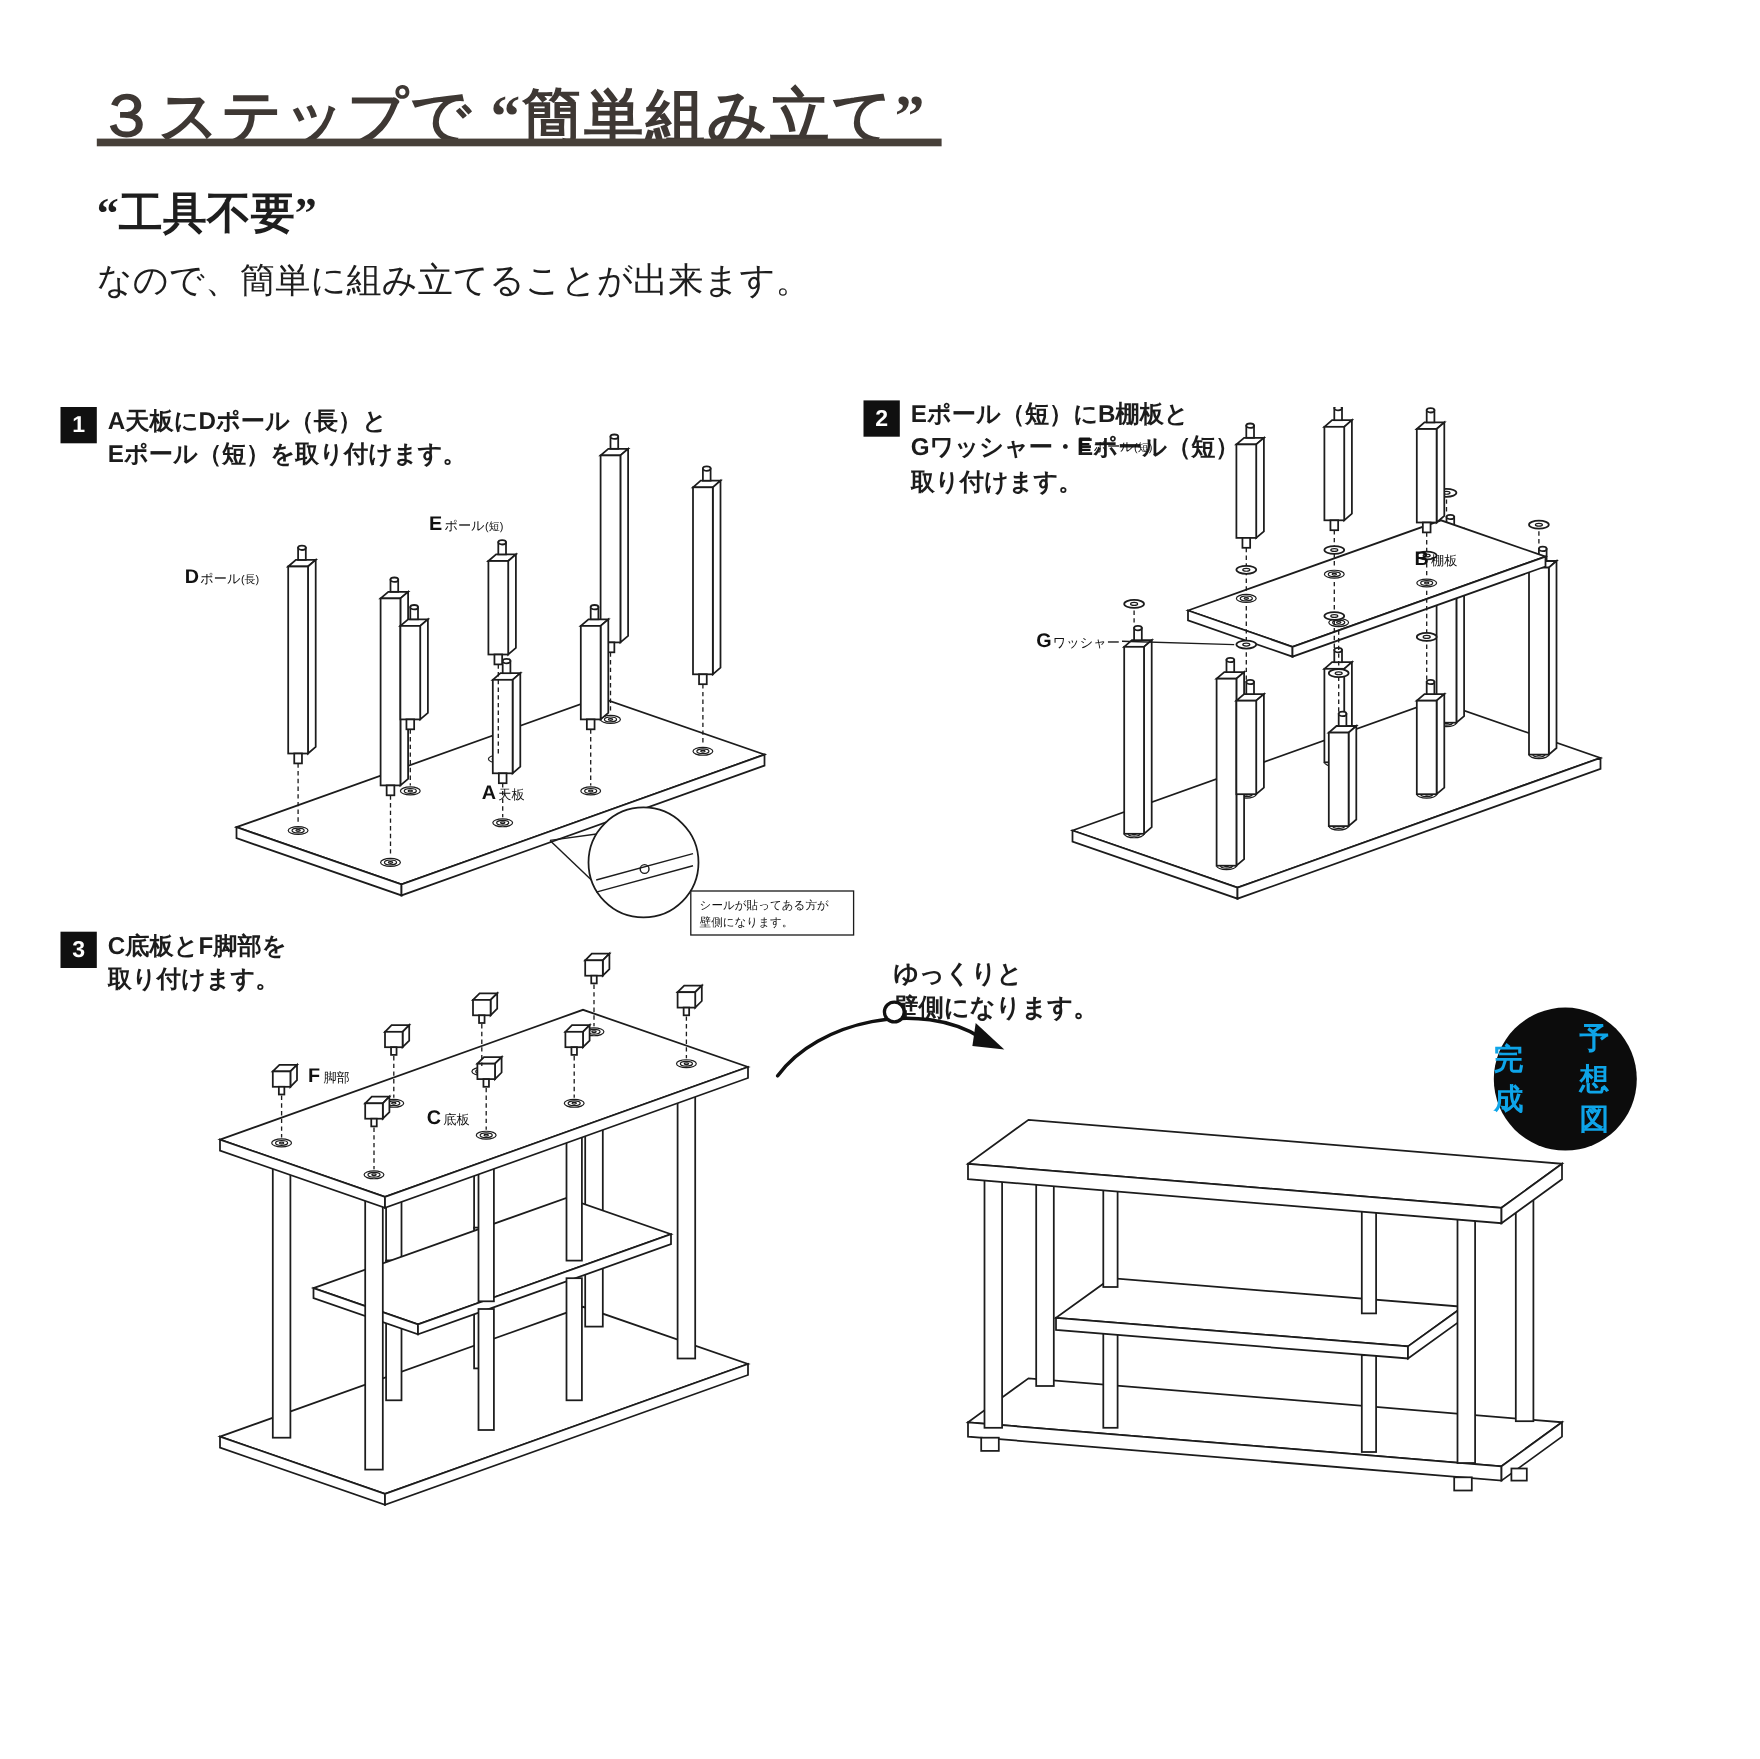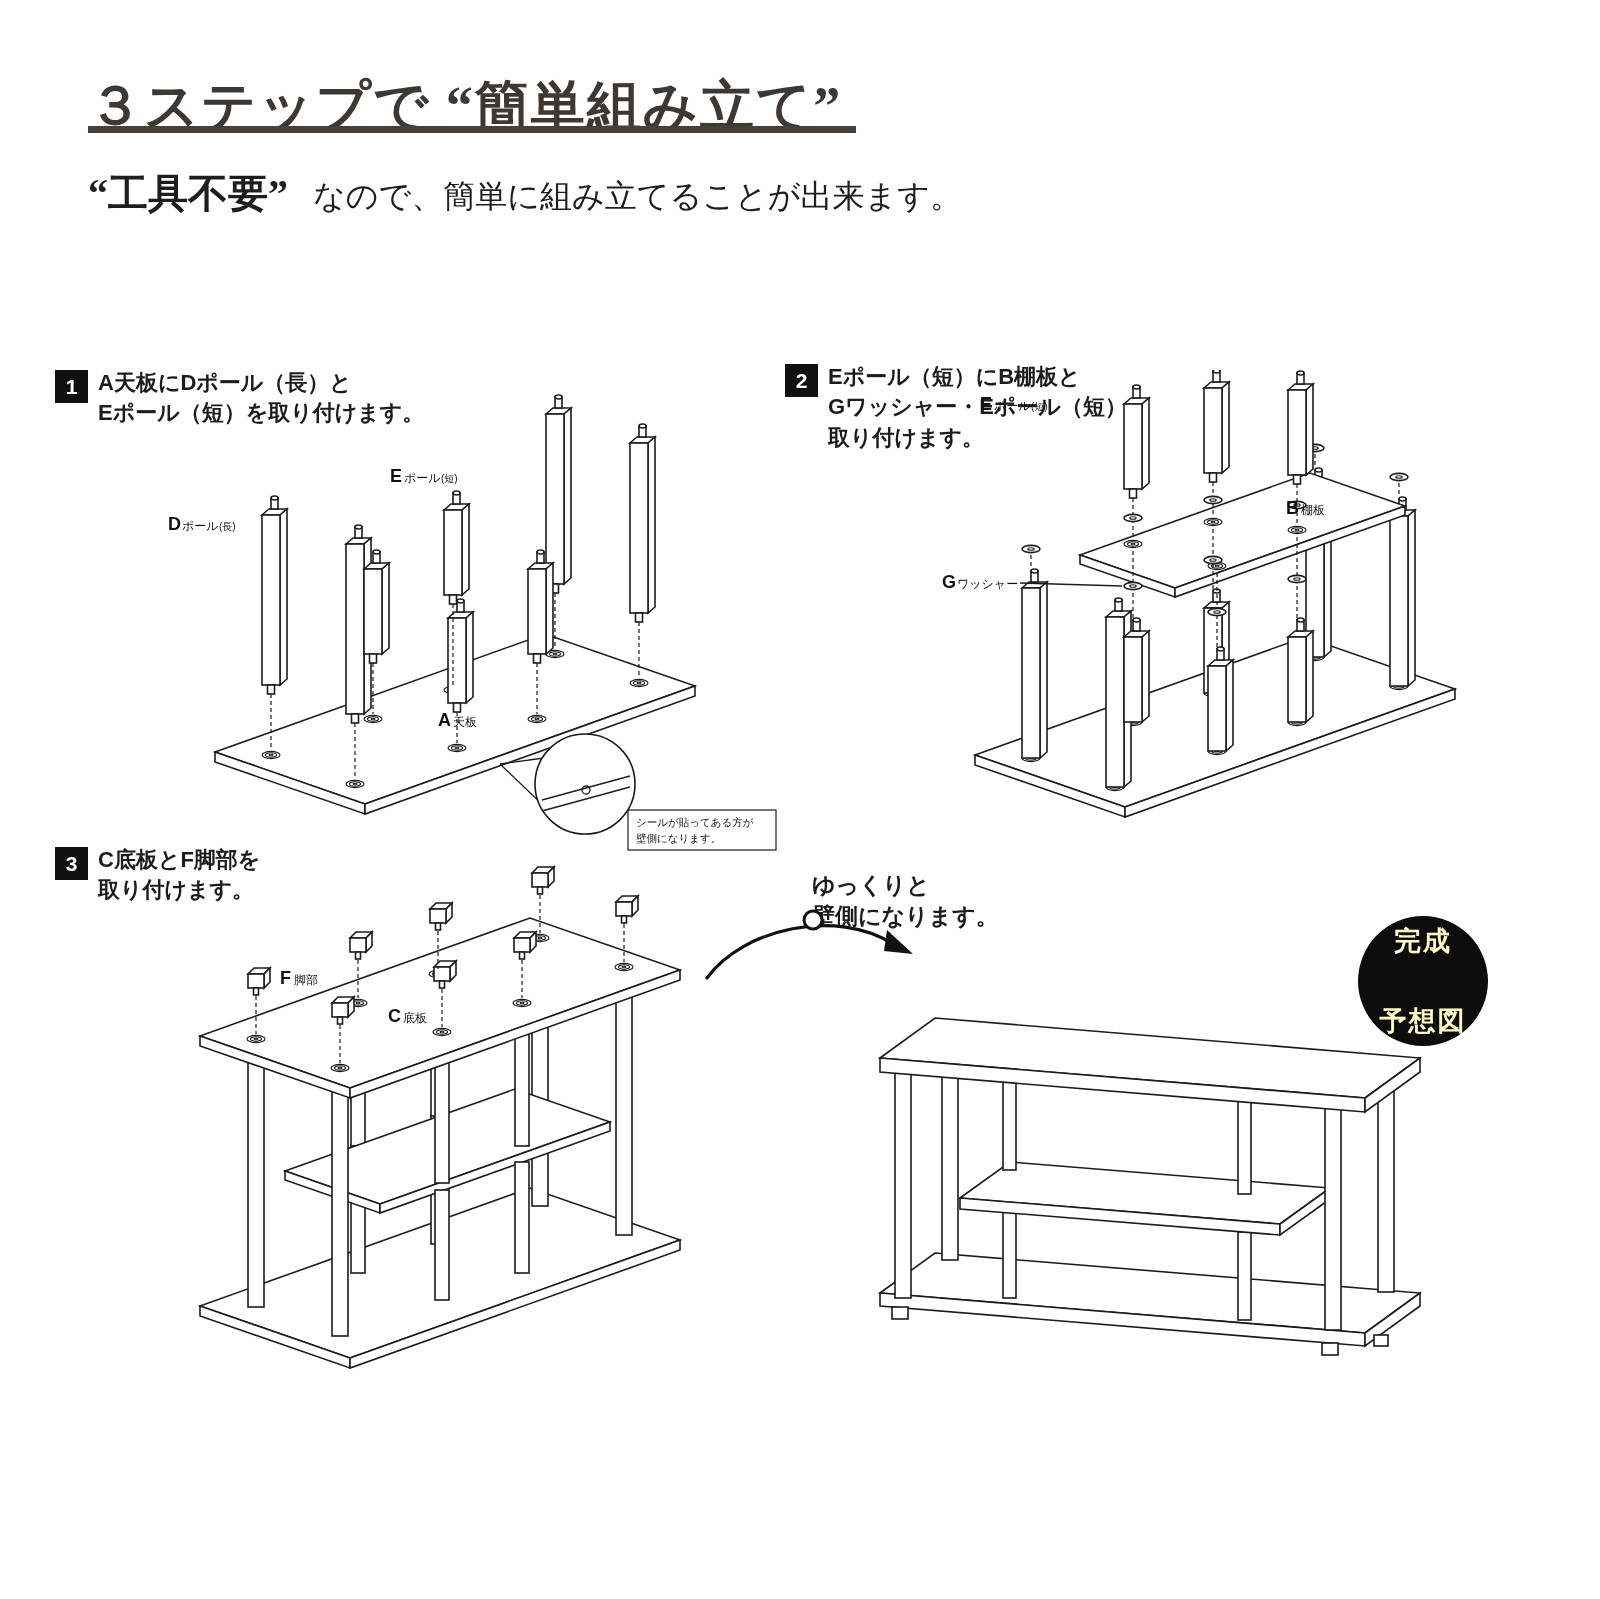--- a/index.html
+++ b/index.html
@@ -2,28 +2,28 @@
 <html><head>
 <meta charset="utf-8">
 <style>
   * { margin:0; padding:0; box-sizing:border-box; }
   html,body { background:#fff; }
   body { width:1600px; height:1599px; font-family:"Liberation Sans", sans-serif; color:#1c1c1c; }
   .page { position:relative; width:1600px; height:1599px; background:#fff; overflow:hidden; }
   .abs { position:absolute; }
   .title { font-family:"Liberation Serif", serif; font-size:54px; font-weight:700; color:#3e3834; letter-spacing:2px; white-space:nowrap; }
   .title-underline { height:7px; background:#474039; }
-  .subtitle { display:flex; align-items:baseline; gap:25px; font-family:"Liberation Serif", serif; white-space:nowrap; }
+  .subtitle { display:flex; align-items:baseline; gap:12px; font-family:"Liberation Serif", serif; white-space:nowrap;flex-direction:column; }
   .subtitle .em { font-size:40px; font-weight:700; color:#1e1e1e; }
   .subtitle .rest { font-size:32px; color:#1e1e1e; }
   .step-head { display:flex; gap:10px; align-items:flex-start; }
   .step-num { width:33px; height:33px; background:#101010; color:#fff; font-size:21px; font-weight:700; display:flex; align-items:center; justify-content:center; flex:0 0 auto; margin-top:2px; }
   .step-text { font-size:22px; font-weight:700; line-height:1.38; white-space:nowrap; }
   .flip-text { font-size:23px; font-weight:700; line-height:1.35; white-space:nowrap; }
-  .badge { width:130px; height:130px; border-radius:50%; background:#0c0c0c; color:#fef9c3; display:flex; flex-direction:column; align-items:center; justify-content:center; font-size:27px; font-weight:700; letter-spacing:2px; line-height:1.35; z-index:5;gap:43px; }
+  .badge { width:130px; height:130px; border-radius:50%; background:#0c0c0c; color:#0ea5e9; display:flex; flex-direction:row; align-items:center; justify-content:center; font-size:27px; font-weight:700; letter-spacing:2px; line-height:1.35; z-index:5;gap:43px; }
   svg { display:block; }
   svg text { font-family:"Liberation Sans", sans-serif; }
   .ln   { fill:#ffffff; stroke:#1c1c1c; stroke-width:1.6; }
   .lnt  { fill:none; stroke:#1c1c1c; stroke-width:1.3; }
   .dash { fill:none; stroke:#1c1c1c; stroke-width:1.2; stroke-dasharray:4 3; }
   .holeln { fill:none; stroke:#1c1c1c; stroke-width:1.1; }
   .lbl-letter { font-size:18px; font-weight:700; fill:#111; }
   .lbl-main   { font-size:12px; fill:#111; }
   .lbl-small  { font-size:10px; fill:#111; }
   .callout-text { font-size:10.5px; fill:#111; }

